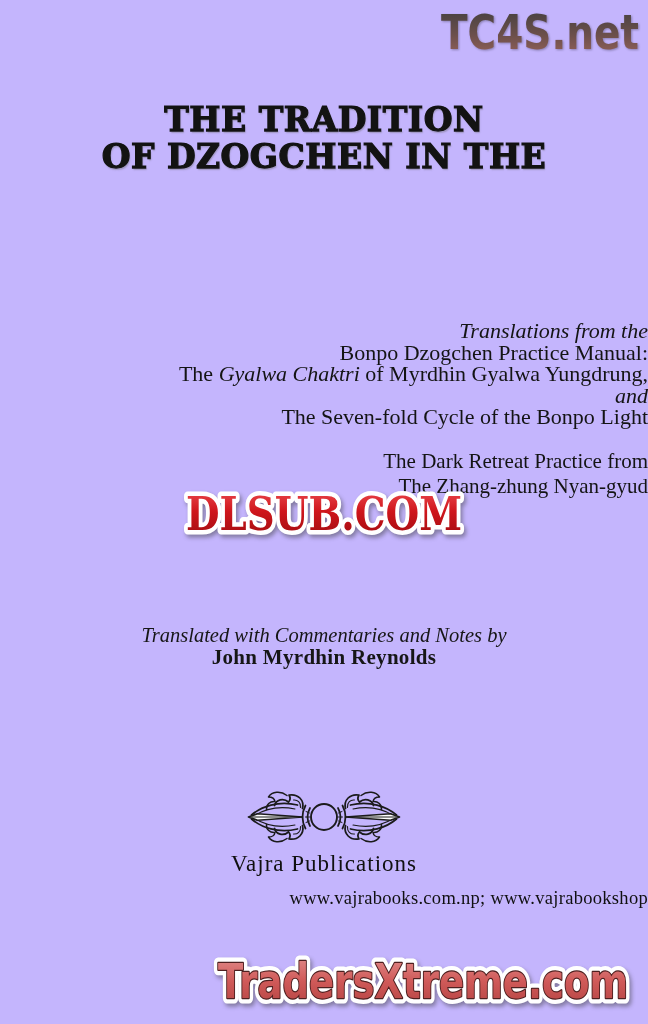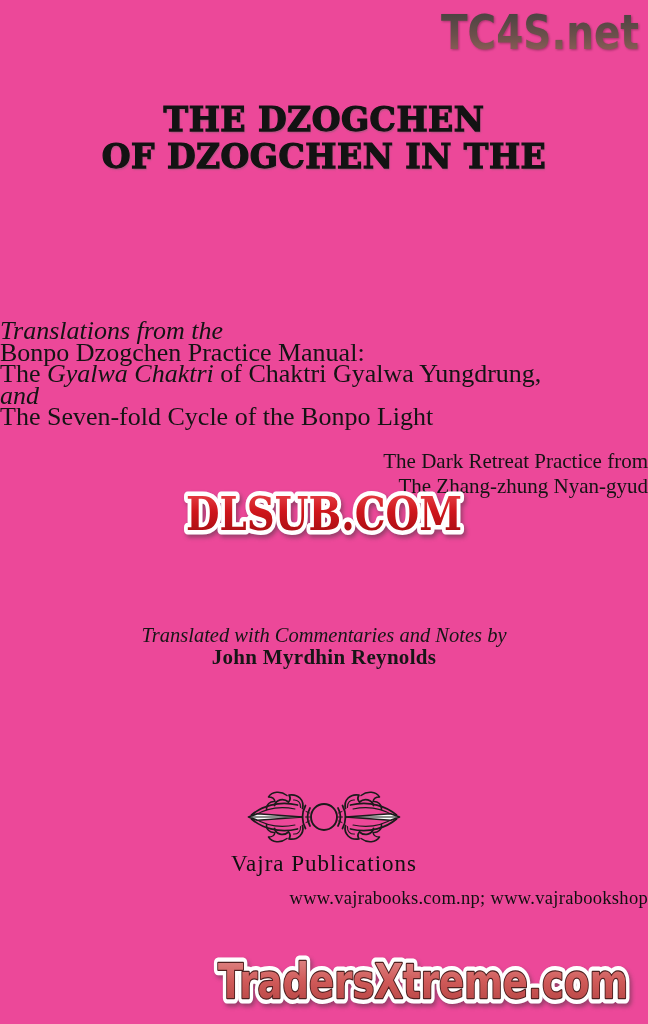--- a/index.html
+++ b/index.html
@@ -1,19 +1,19 @@
 <!DOCTYPE html>
 <html><head>
 <meta charset="utf-8">
 <style>
   html,body{margin:0;padding:0;background:#ffffff;}
   .page{
     position:relative;
     width:648px;height:1024px;
-    background:#ec4899;
+    background:#c4b5fd;
     overflow:hidden;
     font-family:"Liberation Serif", serif;
     color:#161616;
   }
   
   .wm-tc4s{position:absolute;top:0;right:2px;}
   .wm-tc4s text{
     font-family:"DejaVu Sans", sans-serif;
     font-weight:bold;
   }
@@ -26,22 +26,22 @@
     font-size:33px;line-height:37px;
     letter-spacing:0.5px;
     color:#131313;
     -webkit-text-stroke:1.25px #131313;
     text-shadow:1px 1.5px 1.5px rgba(100,100,100,0.40);
   }
   .title-line{display:block;}
   
   .subtitle{
     position:absolute;top:320px;left:0;width:100%;
-    text-align:left;
-    font-size:26px;line-height:21.5px;
+    text-align:right;
+    font-size:22px;line-height:21.5px;
     color:#141414;
   }
   .it{font-style:italic;}
   .dark-retreat{
     position:absolute;top:449px;left:0;width:100%;
     text-align:right;
     font-size:21px;line-height:24.5px;
     color:#141414;
   }
   
@@ -84,28 +84,28 @@
       <linearGradient id="g-tc4s" x1="0" y1="0" x2="0" y2="1">
         <stop offset="0%" stop-color="#3f3e3e"></stop>
         <stop offset="55%" stop-color="#6b4f4b"></stop>
         <stop offset="100%" stop-color="#9a645c"></stop>
       </linearGradient>
     </defs>
     <text x="106" y="49" font-size="48" text-anchor="middle" textLength="198" lengthAdjust="spacingAndGlyphs" fill="url(#g-tc4s)">TC4S.net</text>
   </svg>
 
   <h1 class="title">
-    <span class="title-line">THE DZOGCHEN</span>
+    <span class="title-line">THE TRADITION</span>
     <span class="title-line">OF DZOGCHEN IN THE</span>
   </h1>
 
   <div class="subtitle">
     <div class="it">Translations from the</div>
     <div>Bonpo Dzogchen Practice Manual:</div>
-    <div><span>The </span><span class="it">Gyalwa Chaktri</span><span> of Chaktri Gyalwa Yungdrung,</span></div>
+    <div><span>The </span><span class="it">Gyalwa Chaktri</span><span> of Myrdhin Gyalwa Yungdrung,</span></div>
     <div class="it">and</div>
     <div>The Seven-fold Cycle of the Bonpo Light</div>
   </div>
 
   <div class="dark-retreat">
     <div>The Dark Retreat Practice from</div>
     <div>The Zhang-zhung Nyan-gyud</div>
   </div>
 
   <svg class="wm-dlsub" width="304" height="54" viewBox="0 0 304 54">

